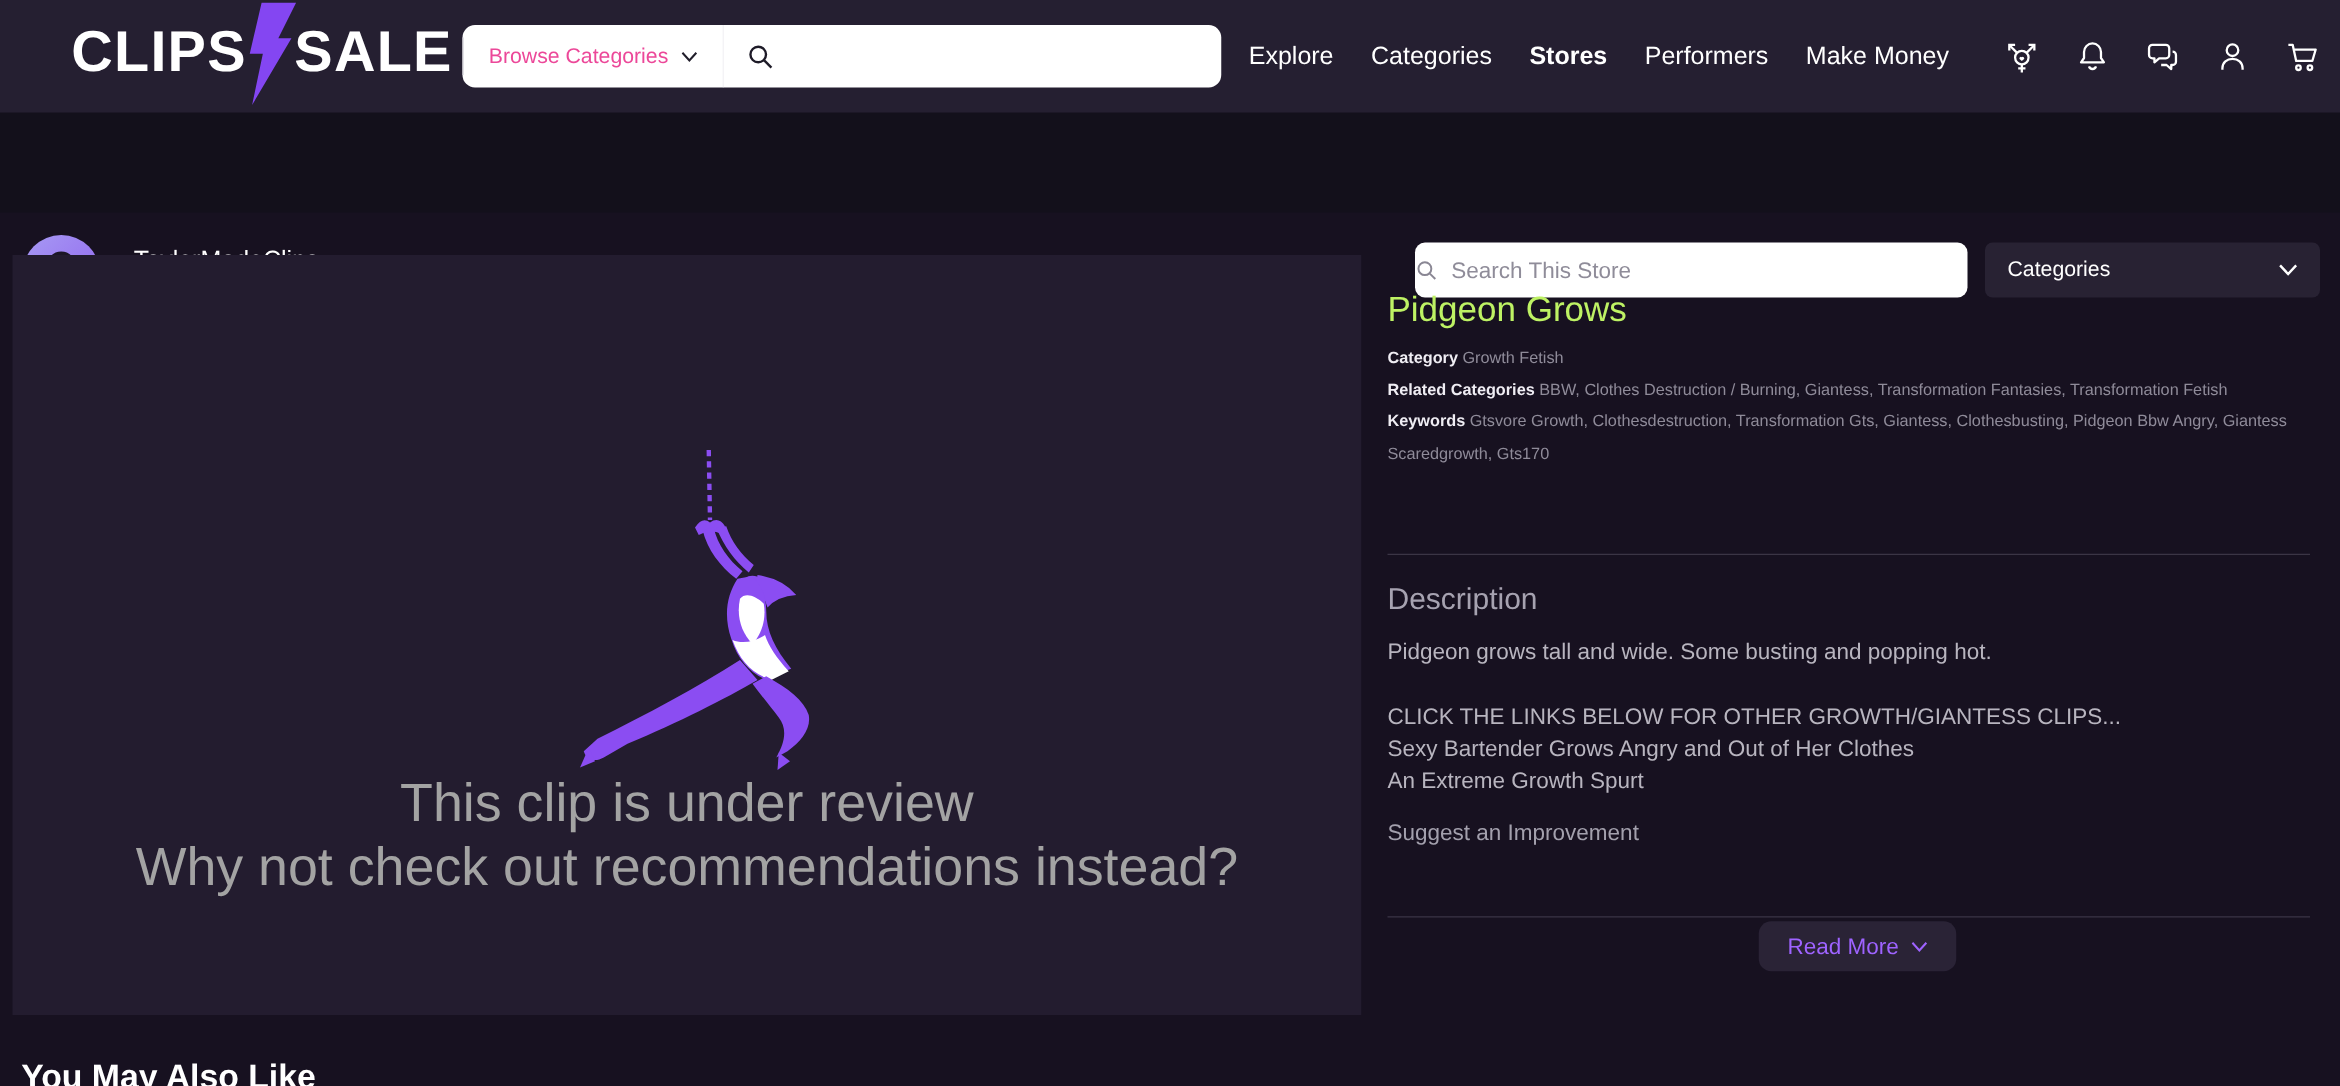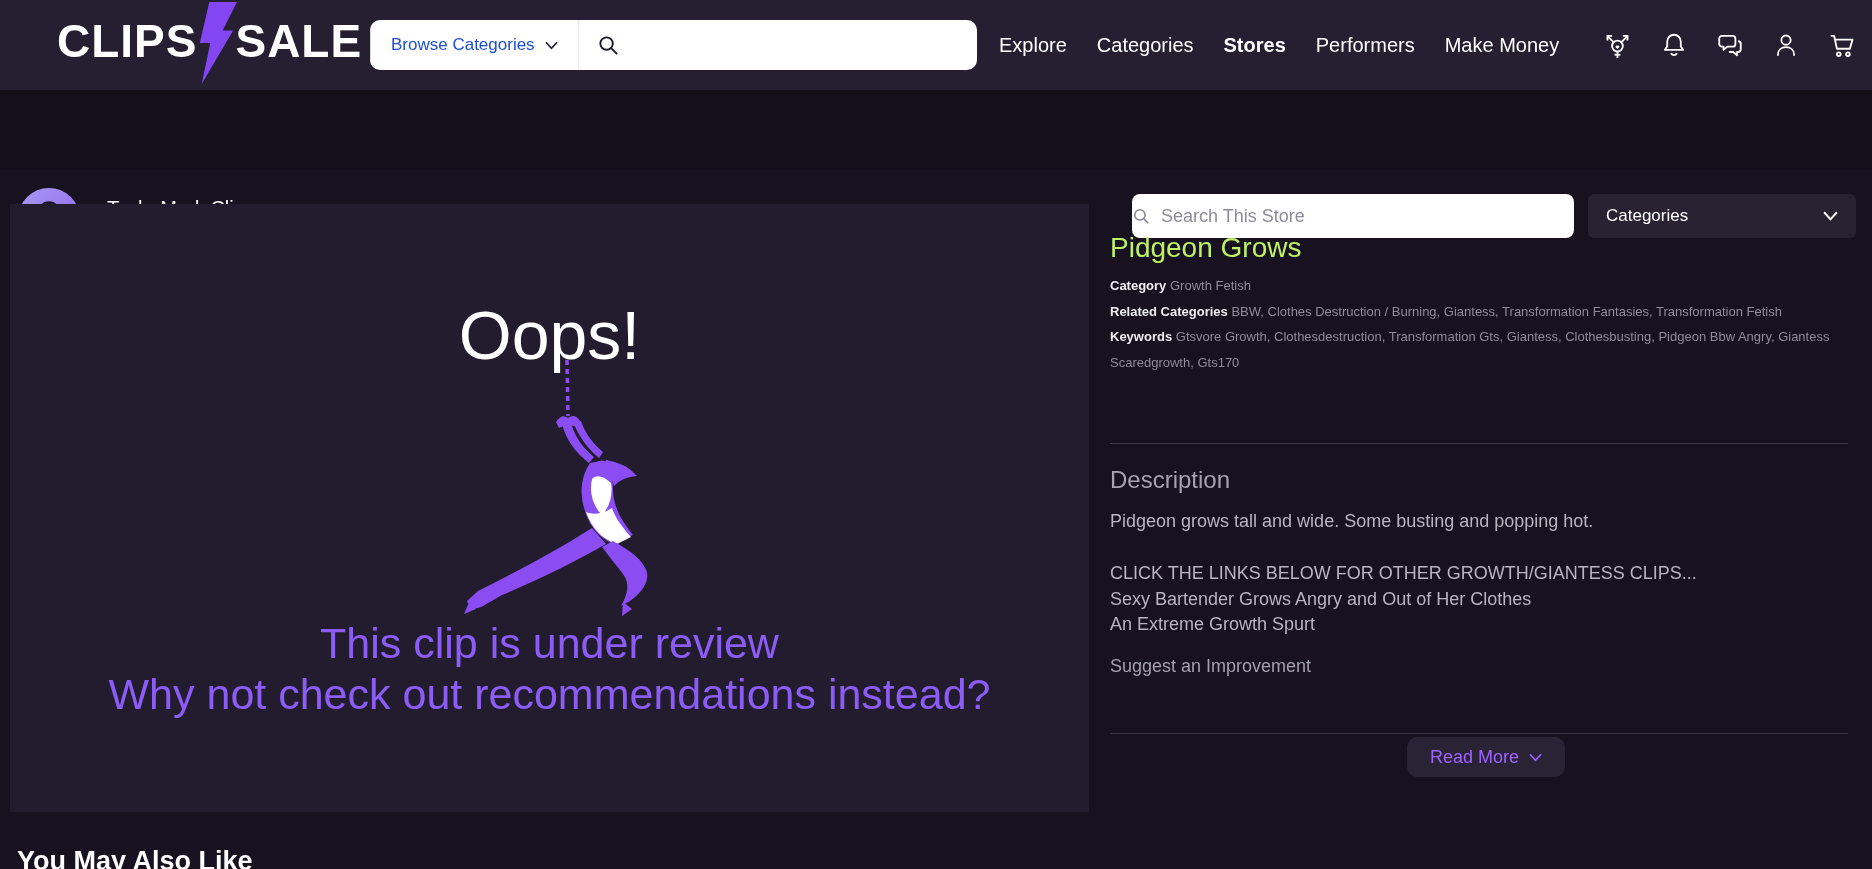--- a/index.html
+++ b/index.html
@@ -11,21 +11,21 @@
   .logo { position:absolute; left:28px; top:0; height:82px; display:flex; align-items:center;
           color:#fff; font-size:46px; font-weight:700; letter-spacing:1px;margin-left:29px; }
   .logo .bolt { margin:14px -2px 0 -2px; }
   .search-pill { position:absolute; left:370px; top:20px; width:607px; height:50px; background:#fff;
                  border-radius:10px; display:flex; align-items:center; }
   .search-pill input { flex:1; border:none; outline:none; background:transparent; font-size:17px;
                        color:#2a2733; padding:0 16px 0 22px; font-family:"Liberation Sans",sans-serif; }
   .search-pill input::placeholder { color:#9b99a5; }
   .pill-divider { width:1px; height:30px; background:#d9d7de; }
   .browse-btn { display:flex; align-items:center; gap:10px; padding:0 20px; height:100%;
-                font-size:17px; color:#1d4ed8; cursor:pointer; white-space:nowrap; }
+                font-size:17px; color:#ec4899; cursor:pointer; white-space:nowrap; }
   .pill-search-btn { width:60px; height:100%; display:flex; align-items:center; justify-content:center;
                      border-left:1px solid #eceaf0; border-radius:0 10px 10px 0; cursor:pointer; }
   .nav-links { position:absolute; left:999px; top:0; height:90px; display:flex; align-items:center;
                gap:30px; font-size:20px; color:#fff; }
   .nav-links .lnk { cursor:pointer; white-space:nowrap; }
   .nav-links .active { font-weight:700; }
   .nav-icons { position:absolute; right:16px; top:0; height:90px; display:flex; align-items:center; gap:28px; }
   .nav-icons .ic { width:28px; height:28px; display:flex; align-items:center; justify-content:center; cursor:pointer; }
 
   
@@ -42,21 +42,21 @@
   .store-search input::placeholder { color:#8f8c99; }
   .cat-dropdown { position:absolute; left:1588px; top:104px; width:268px; height:44px; background:#282233;
                   border-radius:6px; display:flex; align-items:center; justify-content:space-between;
                   padding:0 18px; cursor:pointer; }
   .cat-dropdown .lbl { font-size:17px; color:#fff; }
 
   
   .main-panel { position:absolute; left:10px; top:204px; width:1079px; height:608px; background:#231c2f; }
   .oops { position:absolute; left:0; right:0; top:92px; text-align:center; color:#fff; font-size:68px; }
   .figure-wrap { position:absolute; left:430px; top:156px; width:230px; height:260px; }
-  .review-lines { position:absolute; left:0; right:0; top:414px; text-align:center; color:#8b5cf6;
+  .review-lines { position:absolute; left:0; right:0; top:414px; text-align:center; color:#a3a3a3;
                   font-size:43px; line-height:51px; }
 
   
   .clip-title { position:absolute; left:1110px; top:232px; width:742px; font-size:28px; color:#bef264; }
   .clip-meta { position:absolute; left:1110px; top:273px; width:742px; font-size:13px; line-height:25.5px;
                color:#8f8b99; }
   .clip-meta b { color:#efedf3; font-weight:700; }
   .divider { position:absolute; left:1110px; width:738px; height:1px; background:#3b3545; }
   .d1 { top:443px; } .d2 { top:733px; }
   .desc-head { position:absolute; left:1110px; top:466px; font-size:24px; color:#a6a2b0; }
@@ -169,21 +169,20 @@
 
   <div class="cat-dropdown">
     <span class="lbl">Categories</span>
     <svg width="15" height="10" viewBox="0 0 14 9">
       <polyline points="1,1 7,7.5 13,1" fill="none" stroke="#fff" stroke-width="1.8"></polyline>
     </svg>
   </div>
 </div>
 
 <div class="main-panel">
-  <div class="oops">Oops!</div>
 
   <div class="figure-wrap">
     <svg width="230" height="260" viewBox="0 0 230 260">
       <line x1="127" y1="0" x2="128" y2="56" stroke="#8b4df2" stroke-width="3.5" stroke-dasharray="5 4"></line>
       <path d="M116 62 q6 -9 12 -4 q7 -5 12 3 l-3 6 q-9 -4 -18 1 z" fill="#8b4df2"></path>
       <path d="M122 64 C126 80 136 93 149 103 L154 97 C143 88 134 76 131 62 Z" fill="#8b4df2"></path>
       <path d="M133 62 C139 77 148 89 159 98 L163 92 C153 84 145 73 141 61 Z" fill="#8b4df2"></path>
       <circle cx="162" cy="110" r="9.5" fill="#8b4df2"></circle>
       <path d="M166 100 q20 3 31 16 q-15 1 -23 10 q-2 -9 -10 -14 z" fill="#8b4df2"></path>
       <path d="M150 103 C141 117 139 133 145 151 C150 167 159 177 171 183 L193 175 C180 159 173 145 173 129 C173 117 169 107 161 101 Z" fill="#8b4df2"></path>

